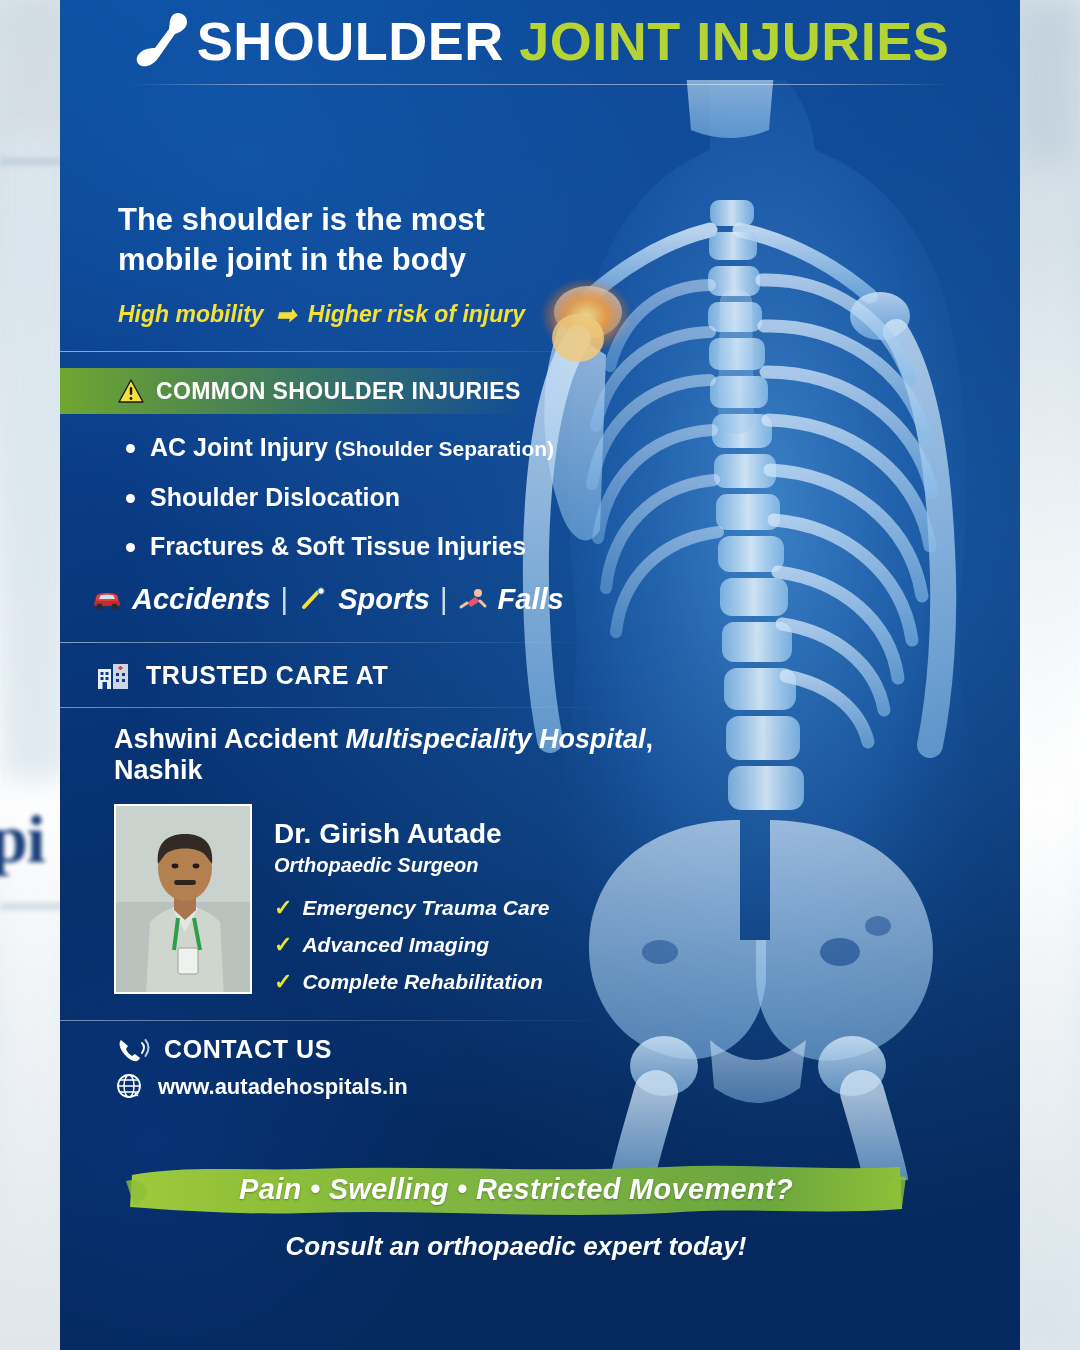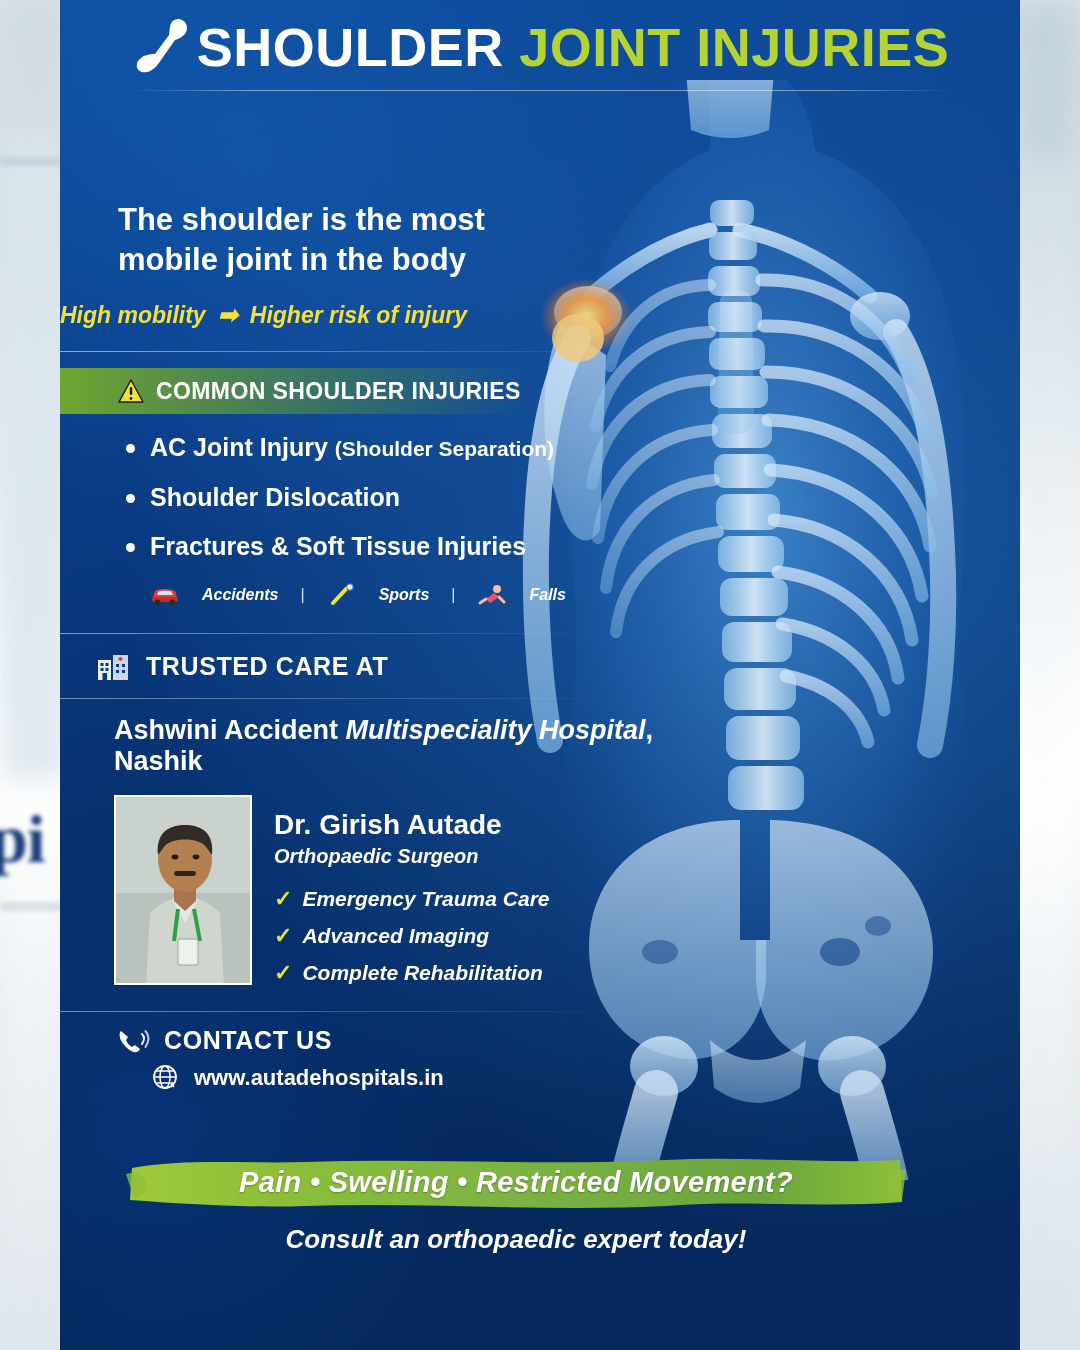--- a/index.html
+++ b/index.html
@@ -58,21 +58,21 @@
   .xray {
     position:absolute; right:-30px; top:80px;
     width: 640px; height: 1100px;
     opacity: .95;
   }
 
   
   .header { position:absolute; left:0; top:0; width:100%; z-index:5; }
   .title-row {
     display:flex; align-items:center; justify-content:center; gap:2px;
-    padding-top: 18px;
+    padding-top: 12px;
   }
   .bone-icon { width:64px; height:58px; flex:none; }
   .title {
     font-size: 54px; font-weight:800; letter-spacing:.5px;
     font-family:"Liberation Sans", sans-serif;
     line-height:1;
   }
   .title .w { color:#ffffff; }
   .title .g { color:#b5d334; }
   .subtitle {
@@ -85,22 +85,22 @@
   }
 
   
   .content { position:absolute; left:0; top:186px; width:600px; z-index:6; }
 
   .lead {
     color:#fff; font-size:31px; font-weight:700; line-height:1.28;
     padding-left:58px; margin-top:14px;
   }
   .mobility {
-    margin-top:22px; 
-    display:flex; align-items:center; gap:12px;
+    margin-top:22px; padding-left:58px;
+    display:flex; gap:12px;
     color:#f4e03a; font-style:italic; font-weight:700; font-size:23px;
   }
   .arrow { color:#f4e03a; font-size:24px; font-weight:900; }
 
   .rule {
     margin-top:22px; margin-left:0; width:560px; height:1px;
     background: linear-gradient(90deg, rgba(255,255,255,.55), rgba(255,255,255,0));
   }
 
   .band {
@@ -118,23 +118,23 @@
     color:#ffffff; font-size:25px; font-weight:700; line-height:1.1;
     margin-bottom:22px; position:relative; padding-left:24px;
   }
   ul.injuries li::before{
     content:""; position:absolute; left:0; top:10px;
     width:9px;height:9px;border-radius:50%;background:#ffffff;
   }
   ul.injuries li .small { font-size:21px; font-weight:700; }
 
   .causes {
-    display:flex; align-items:center; gap:22px;
-    padding-left:90px; margin-top:2px;
-    color:#ffffff; font-size:16px; font-weight:700; font-style:italic;
+    display:flex; align-items:center; gap:10px;
+    padding-left:32px; margin-top:2px;
+    color:#ffffff; font-size:29px; font-weight:700; font-style:italic;
   }
   .causes .sep { color:#cfe0f2; font-weight:400; font-style:normal; }
   .cause-ic { width:30px; height:24px; flex:none; }
 
   .rule2 { margin-top:26px; width:540px; height:1px;
     background: linear-gradient(90deg, rgba(255,255,255,.5), rgba(255,255,255,0)); }
 
   .trusted {
     margin-top:18px; padding-left:36px;
     display:flex; align-items:center; gap:16px;
@@ -179,26 +179,26 @@
     display:flex; align-items:center; gap:14px;
   }
   .contact-title { color:#ffffff; font-size:25px; font-weight:800; letter-spacing:.6px; }
   .phone-ic { width:34px;height:30px;flex:none; }
 
   .contact-line {
     margin-top:14px; padding-left:56px;
     display:flex; align-items:center; gap:14px;
     color:#ffffff; font-size:27px; font-weight:800;
   }
-  .contact-line.web { margin-top:8px; font-size:22px; font-weight:700;margin-left:36px; }
+  .contact-line.web { margin-top:8px; font-size:22px; font-weight:700; }
   .wa { width:28px;height:28px;flex:none; }
   .globe { width:28px;height:28px;flex:none; }
 
   
-  .footer { position:absolute; left:0; bottom:95px; width:912px; z-index:7; }
+  .footer { position:absolute; left:0; bottom:88px; width:912px; z-index:7; }
   .brush {
     position:relative; margin:0 auto; width:780px; height:56px;
   }
   .brush-bg { position:absolute; inset:0; }
   .brush-text {
     position:absolute; inset:0; display:flex; align-items:center; justify-content:center;
     color:#ffffff; font-size:29px; font-weight:800; font-style:italic; letter-spacing:.3px;
     text-shadow: 0 1px 2px rgba(0,0,0,.3);
   }
   .footer-sub {

